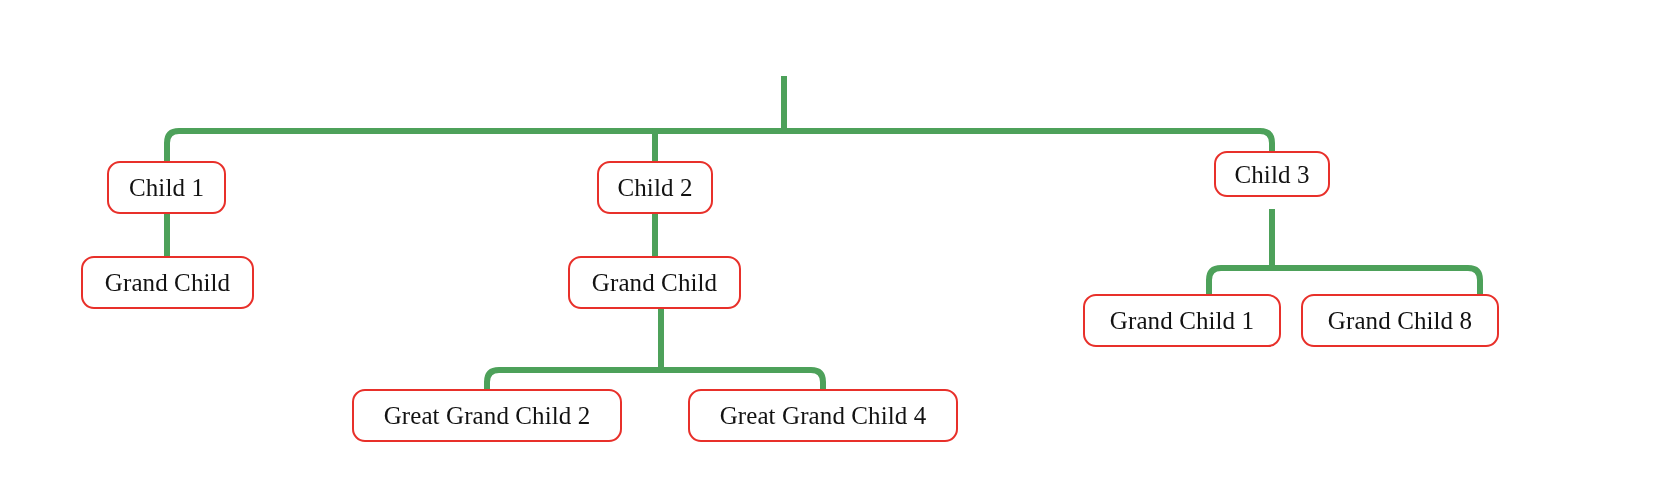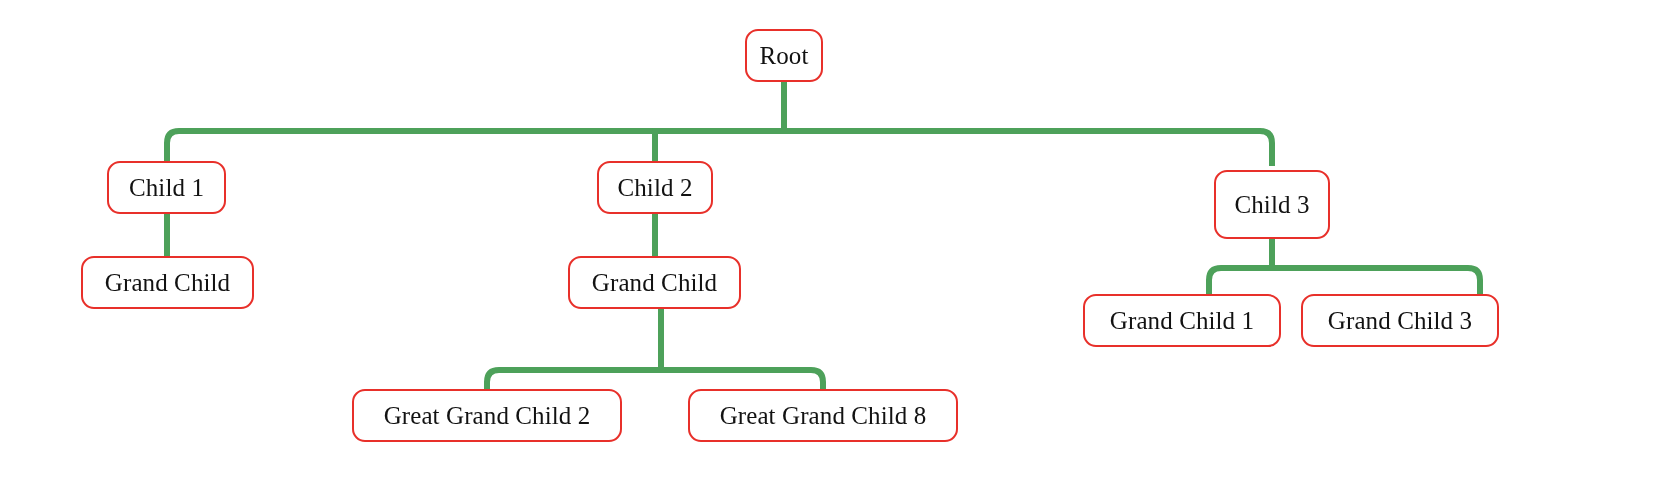--- a/index.html
+++ b/index.html
@@ -76,54 +76,51 @@
 
       <path d="M 1272 209 L 1272 268"></path>
       <path d="M 1272 268 L 1221 268 Q 1209 268 1209 280 L 1209 299"></path>
       <path d="M 1272 268 L 1468 268 Q 1480 268 1480 280 L 1480 299"></path>
 
     </g>
   </svg>
 
   <div id="node-layer">
 
-    <div class="node" style="left:745px; top:29px; width:78px; height:53px;">
-      <span class="node-label">Root</span>
-    </div>
 
     <div class="node" style="left:107px; top:161px; width:119px; height:53px;">
       <span class="node-label">Child 1</span>
     </div>
 
     <div class="node" style="left:597px; top:161px; width:116px; height:53px;">
       <span class="node-label">Child 2</span>
     </div>
 
-    <div class="node" style="left:1214px; top:170px; width:116px; height:69px;">
+    <div class="node" style="left:1214px; top:151px; width:116px; height:46px;">
       <span class="node-label">Child 3</span>
     </div>
 
     <div class="node" style="left:81px; top:256px; width:173px; height:53px;">
       <span class="node-label">Grand Child</span>
     </div>
 
     <div class="node" style="left:568px; top:256px; width:173px; height:53px;">
       <span class="node-label">Grand Child</span>
     </div>
 
     <div class="node" style="left:1041px; top:294px; width:198px; height:53px;margin-left:42px;">
       <span class="node-label">Grand Child 1</span>
     </div>
 
     <div class="node" style="left:1301px; top:294px; width:198px; height:53px;">
-      <span class="node-label">Grand Child 3</span>
+      <span class="node-label">Grand Child 8</span>
     </div>
 
     <div class="node" style="left:352px; top:389px; width:270px; height:53px;">
       <span class="node-label">Great Grand Child 2</span>
     </div>
 
     <div class="node" style="left:688px; top:389px; width:270px; height:53px;">
-      <span class="node-label">Great Grand Child 8</span>
+      <span class="node-label">Great Grand Child 4</span>
     </div>
 
   </div>
 </div>
 
 </body></html>

